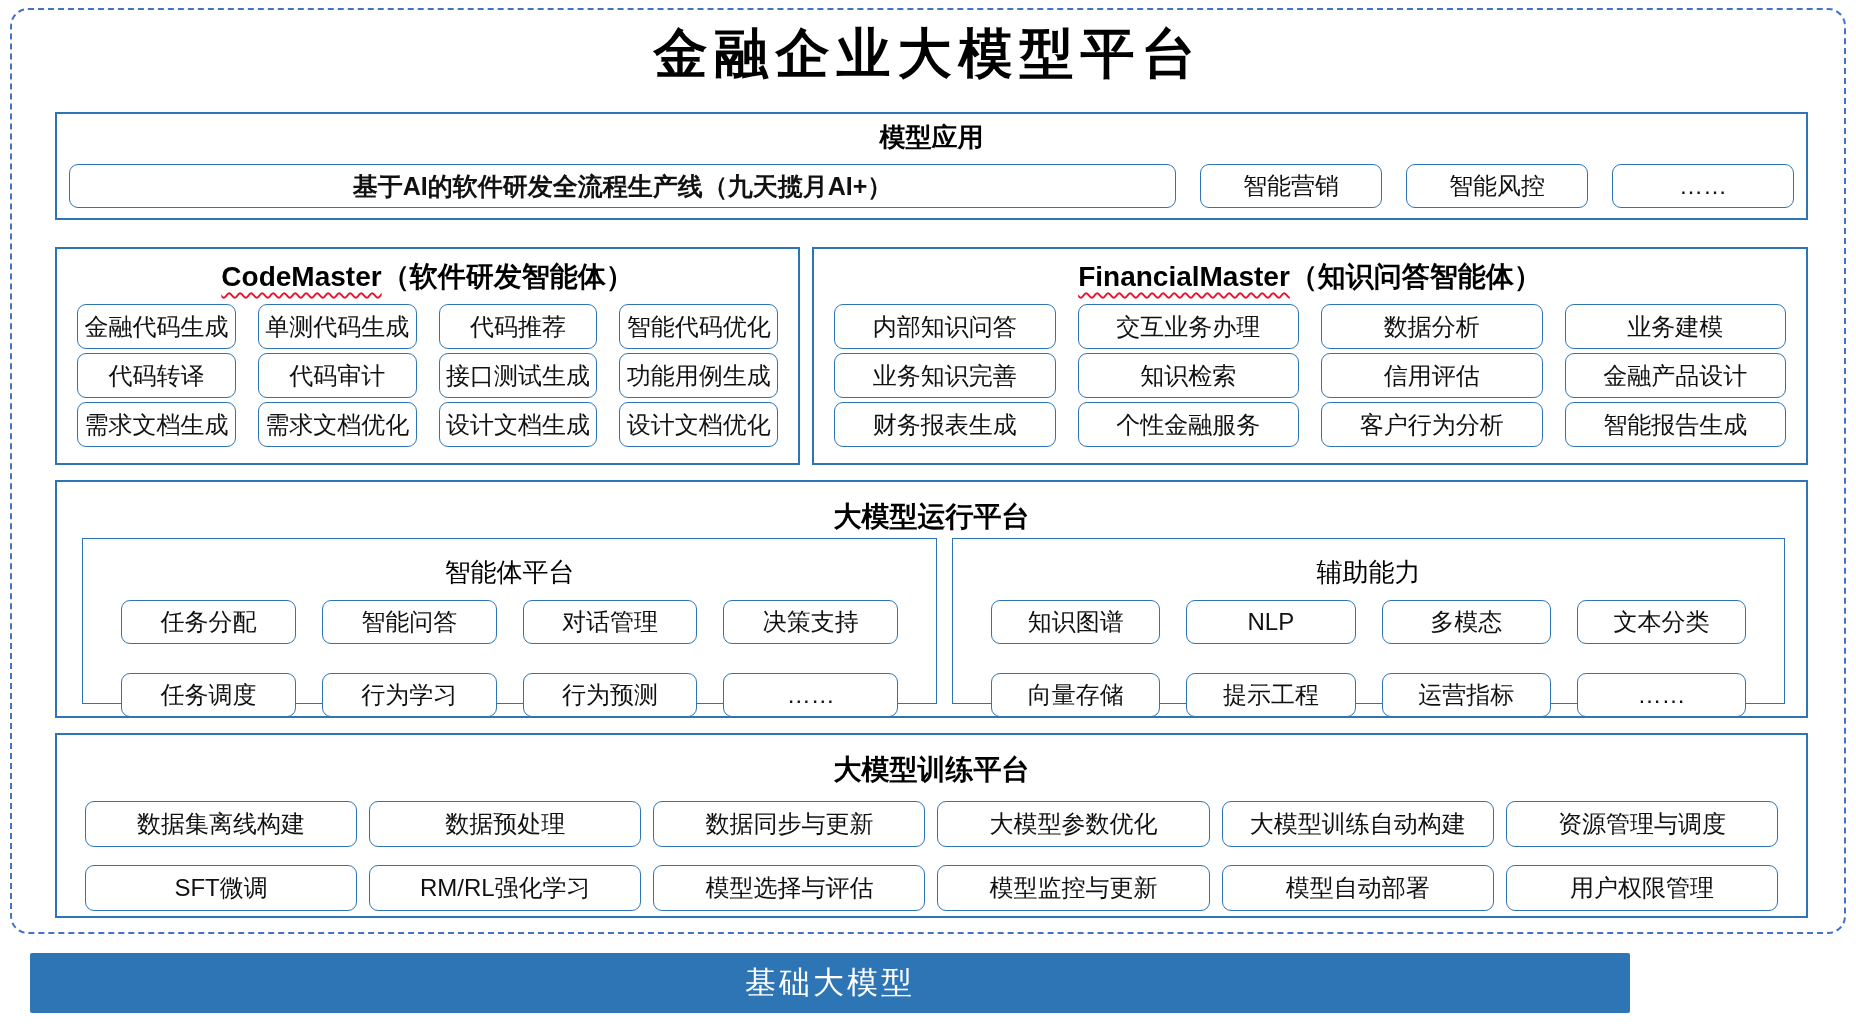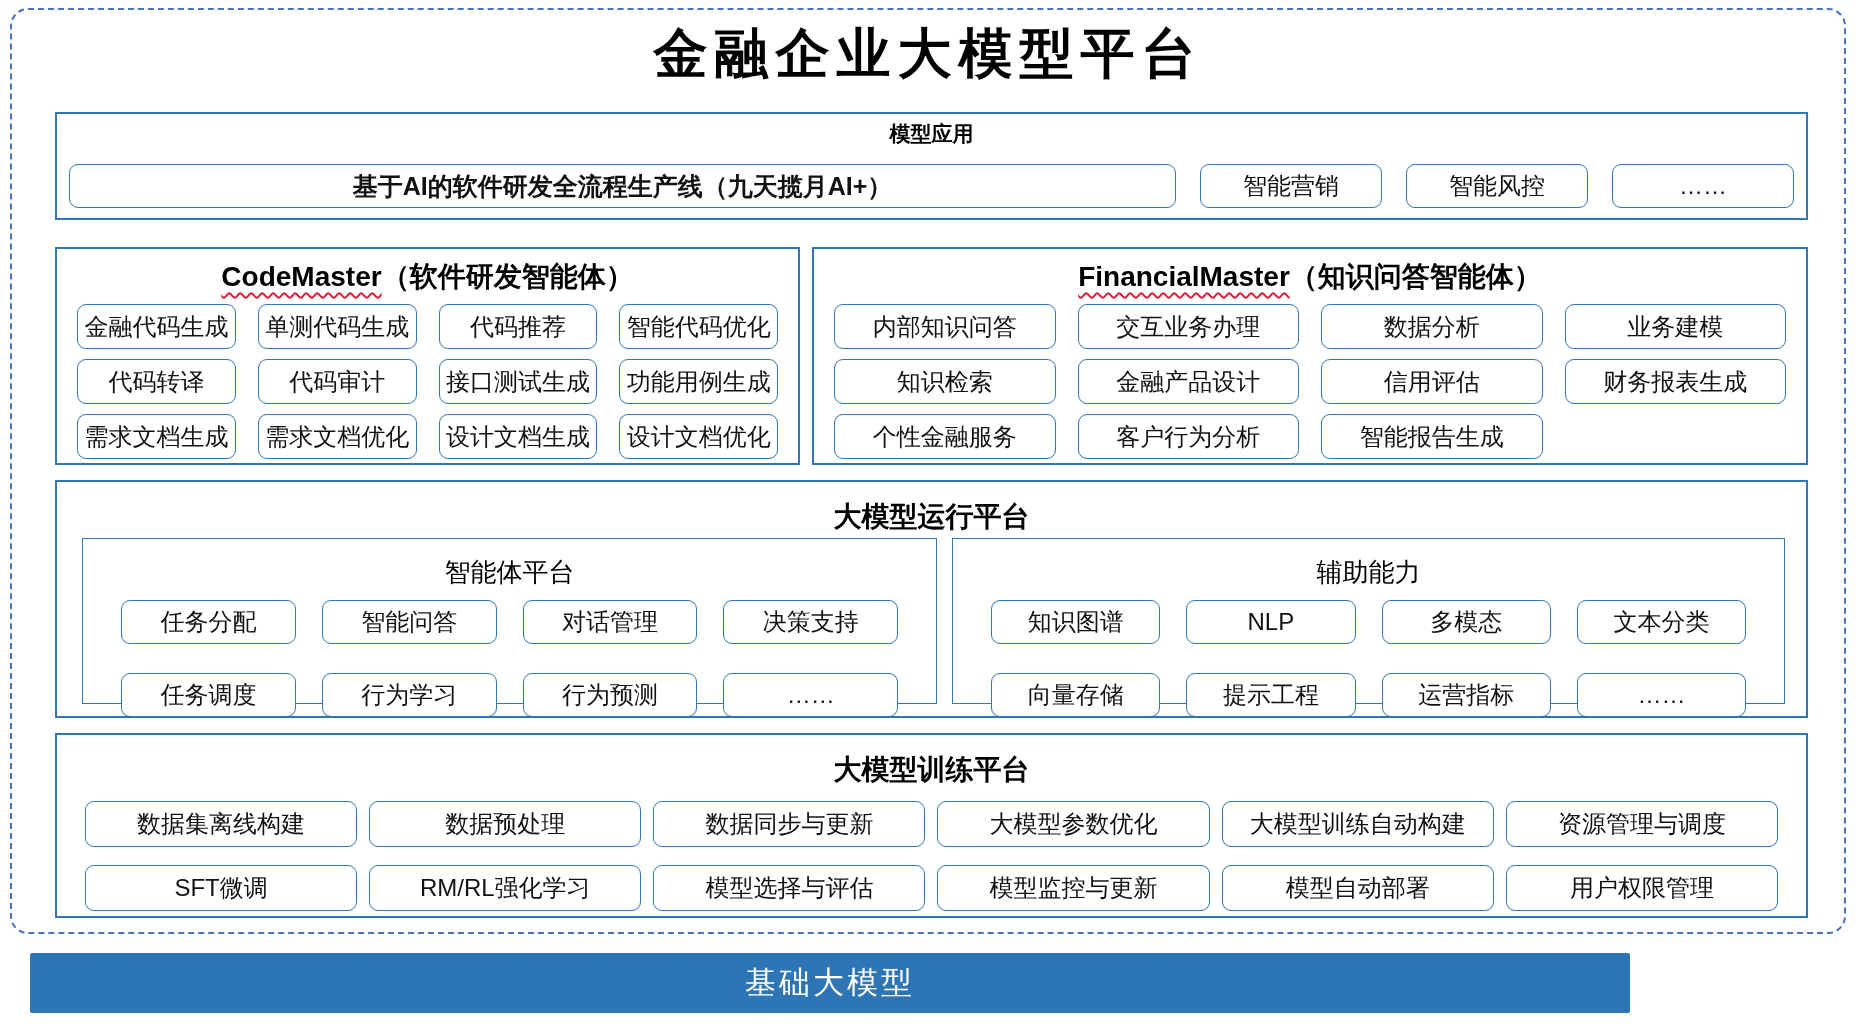--- a/index.html
+++ b/index.html
@@ -14,42 +14,42 @@
   }
   .main-title{
     position:absolute;left:0;top:18px;width:100%;text-align:center;
     font-family:"DejaVu Serif","Liberation Serif",serif;
     font-size:54px;font-weight:700;letter-spacing:7px;color:#000;
   }
   .section{
     position:absolute;border:2px solid var(--line,#2E75B6);background:#fff;
     box-sizing:border-box;
   }
-  .sec-header{ text-align:center;font-weight:700;font-size:21px;margin-top:6px;color:#000;}
+  .sec-header{ text-align:center;font-weight:700;font-size:26px;margin-top:6px;color:#000;}
   .sec-header.big{font-size:28px;margin-top:16px;}
   
   .s1{left:55px;top:112px;width:1753px;height:108px;}
   .s1-row{position:absolute;left:12px;right:12px;top:50px;display:flex;gap:24px;}
   .itembox{
     box-sizing:border-box;border:1.5px solid var(--item,#2E75B6);border-radius:9px;
     display:flex;align-items:center;justify-content:center;
     font-size:24px;font-weight:500;background:#fff;white-space:nowrap;
   }
   .wide-item{flex:1;height:44px;font-weight:700;font-size:25px;}
   .s1-small{width:182px;height:44px;}
   
   .s2l{left:55px;top:247px;width:745px;height:218px;}
   .s2r{left:812px;top:247px;width:996px;height:218px;}
   .agent-title{text-align:center;margin-top:9px;font-size:28px;font-weight:700;color:#000;white-space:nowrap;}
   .wavy{
     text-decoration-line:underline;text-decoration-style:wavy;
     text-decoration-color:var(--wavy,#E8112D);text-decoration-thickness:2px;
     text-underline-offset:6px;
   }
-  .agent-grid{margin:8px 20px 0;display:grid;grid-template-columns:repeat(4,1fr);gap:10px 22px;}
+  .agent-grid{margin:8px 20px 0;display:grid;grid-template-columns:repeat(4,1fr);gap:4px 22px;}
   .agent-grid > .item{height:45px;}
   .item{
     box-sizing:border-box;border:1.5px solid var(--item,#2E75B6);border-radius:9px;
     display:flex;align-items:center;justify-content:center;
     font-size:24px;font-weight:500;background:#fff;white-space:nowrap;
   }
   
   .s3{left:55px;top:480px;width:1753px;height:238px;}
   .subbox{
     position:absolute;border:1.5px solid var(--line,#2E75B6);box-sizing:border-box;background:#fff;
@@ -106,23 +106,24 @@
     </div>
 </div>
 
 <div class="section s2r">
   <div class="agent-title"><span class="wavy">FinancialMaster</span><span>（知识问答智能体）</span></div>
   <div class="agent-grid">
       <div class="item">内部知识问答</div>
       <div class="item">交互业务办理</div>
       <div class="item">数据分析</div>
       <div class="item">业务建模</div>
+      <div class="item">业务知识完善</div>
       <div class="item">知识检索</div>
+      <div class="item">信用评估</div>
       <div class="item">金融产品设计</div>
-      <div class="item">信用评估</div>
       <div class="item">财务报表生成</div>
       <div class="item">个性金融服务</div>
       <div class="item">客户行为分析</div>
       <div class="item">智能报告生成</div>
     </div>
 </div>
 
 <div class="section s3">
   <div class="sec-header big">大模型运行平台</div>
   <div class="subbox sub-l">

